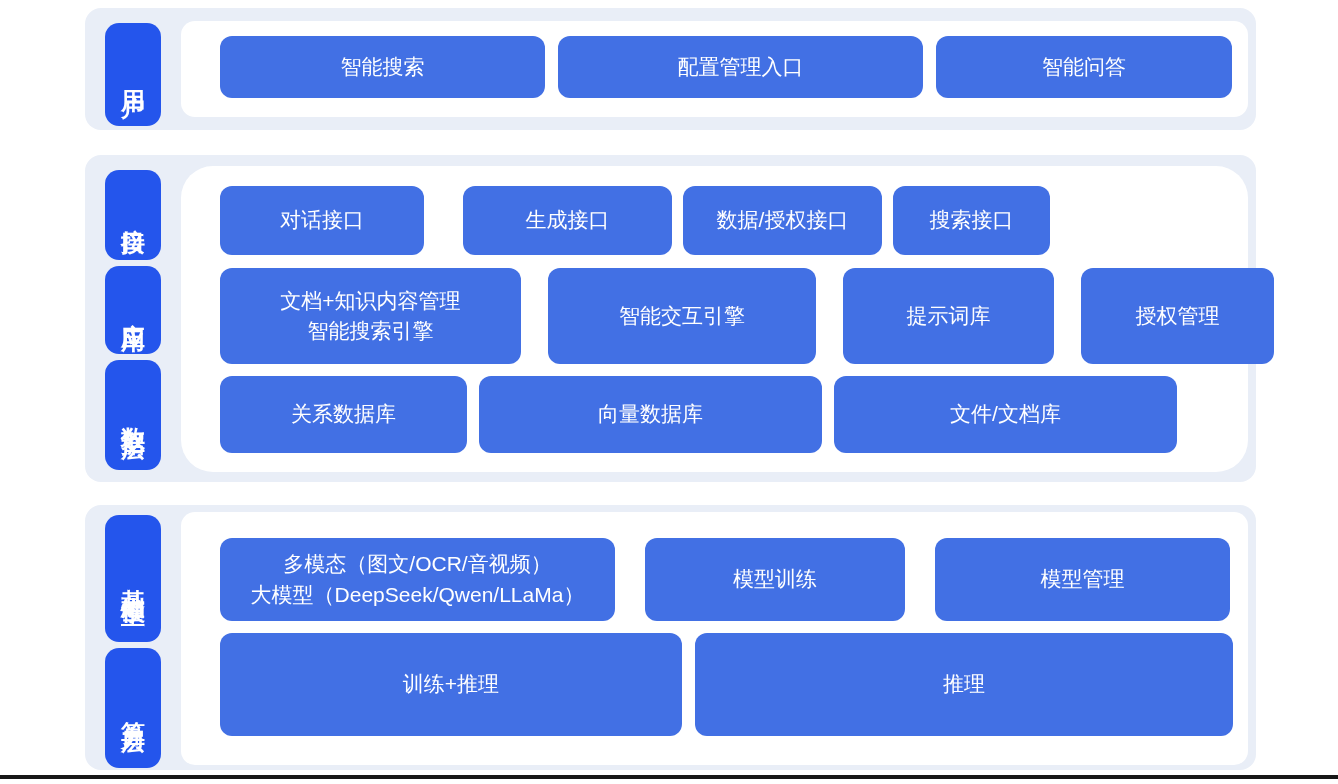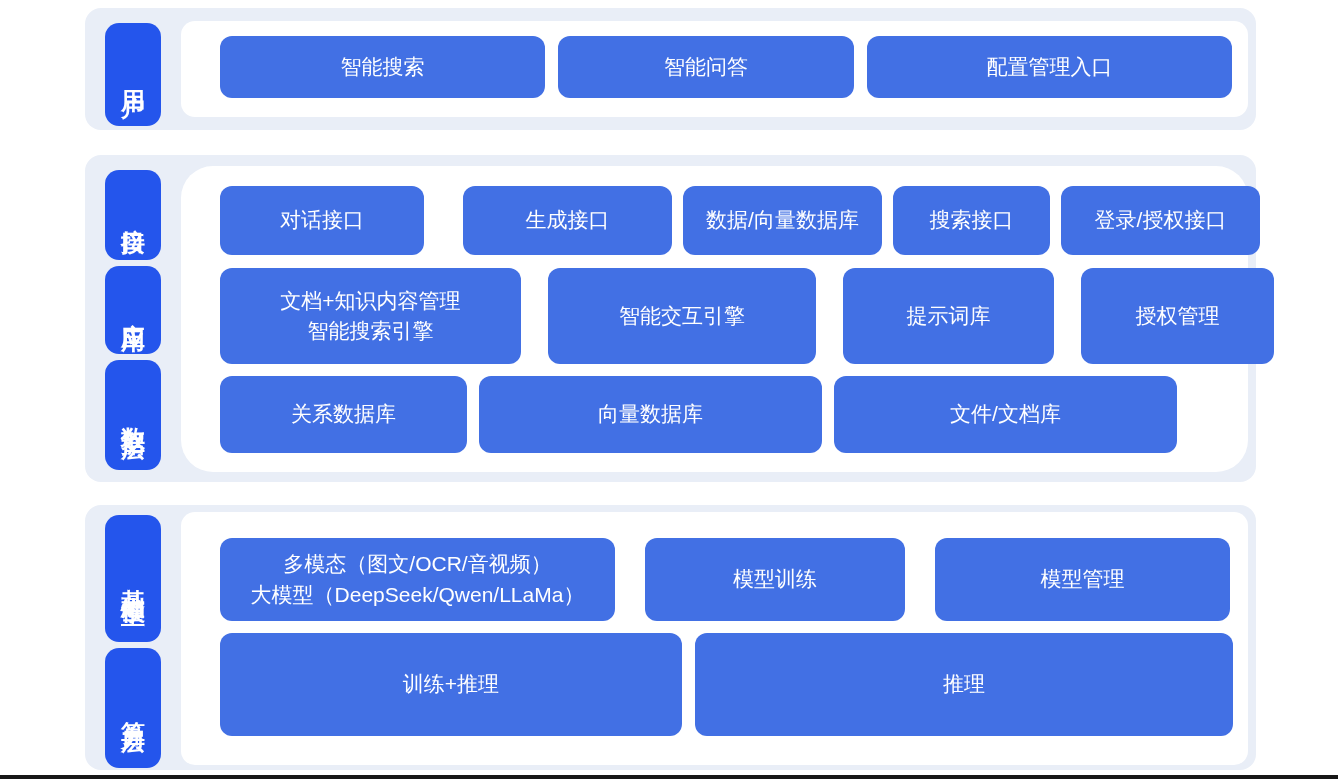--- a/index.html
+++ b/index.html
@@ -82,43 +82,42 @@
 
 <div class="stage">
 
   <section class="band band-1">
     <div class="pill pill-user">
       <span>用户</span>
     </div>
     <div class="panel panel-1">
       <div class="row row-u">
         <div class="btn w-u0">智能搜索</div>
+        <div class="btn w-u2">配置管理入口</div>
         <div class="btn w-u1">智能问答</div>
-        <div class="btn w-u2">配置管理入口</div>
       </div>
     </div>
   </section>
 
   <section class="band band-2">
     <div class="pill pill-if">
       <span>接口</span>
     </div>
     <div class="pill pill-app">
       <span>应用</span>
     </div>
     <div class="pill pill-data">
       <span>数据层</span>
     </div>
     <div class="panel panel-2">
       <div class="row row-r1">
         <div class="btn w-a0">对话接口</div>
         <div class="btn w-a1">生成接口</div>
-        <div class="btn w-a2">数据/向量数据库</div>
+        <div class="btn w-a2">数据/授权接口</div>
         <div class="btn w-a3">搜索接口</div>
-        <div class="btn w-a4">登录/授权接口</div>
       </div>
       <div class="row row-r2">
         <div class="btn w-b0">文档+知识内容管理
 智能搜索引擎</div>
         <div class="btn w-b1">智能交互引擎</div>
         <div class="btn w-b2">提示词库</div>
         <div class="btn w-b3">授权管理</div>
       </div>
       <div class="row row-r3">
         <div class="btn w-c0">关系数据库</div>

